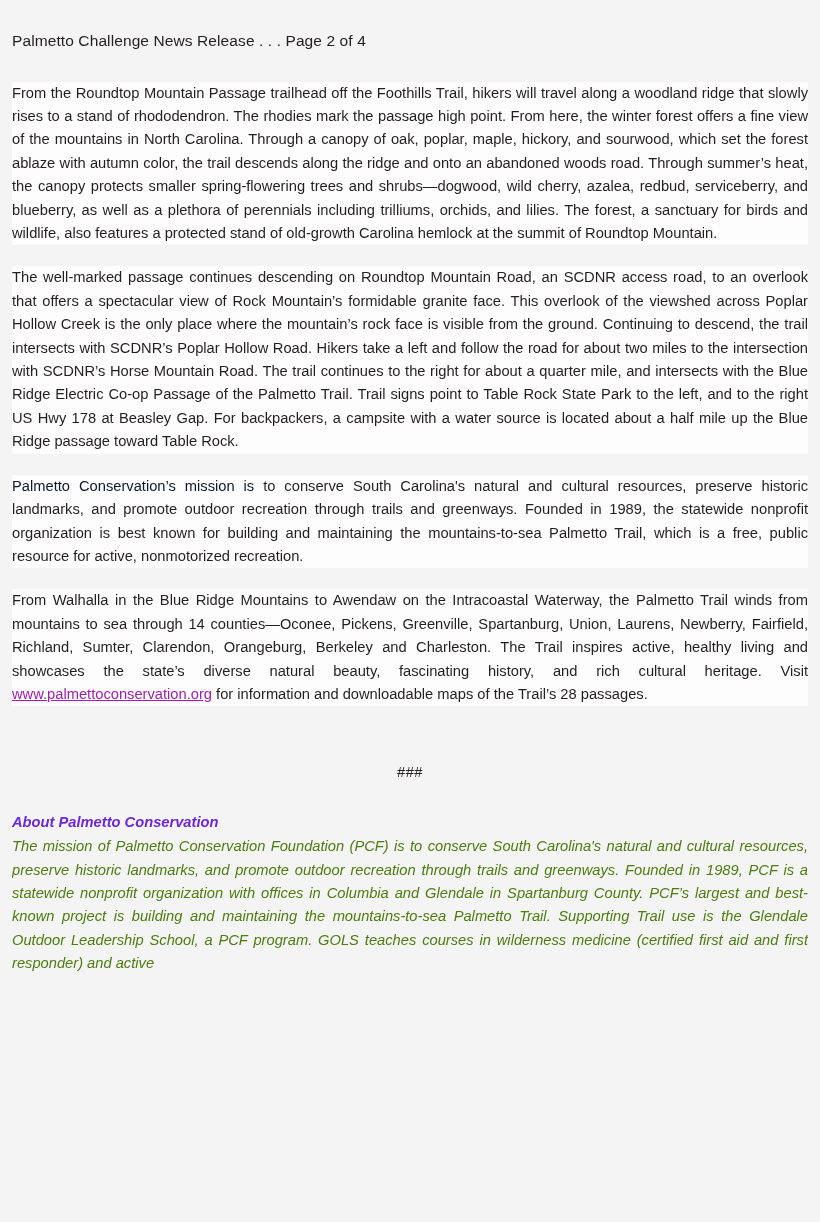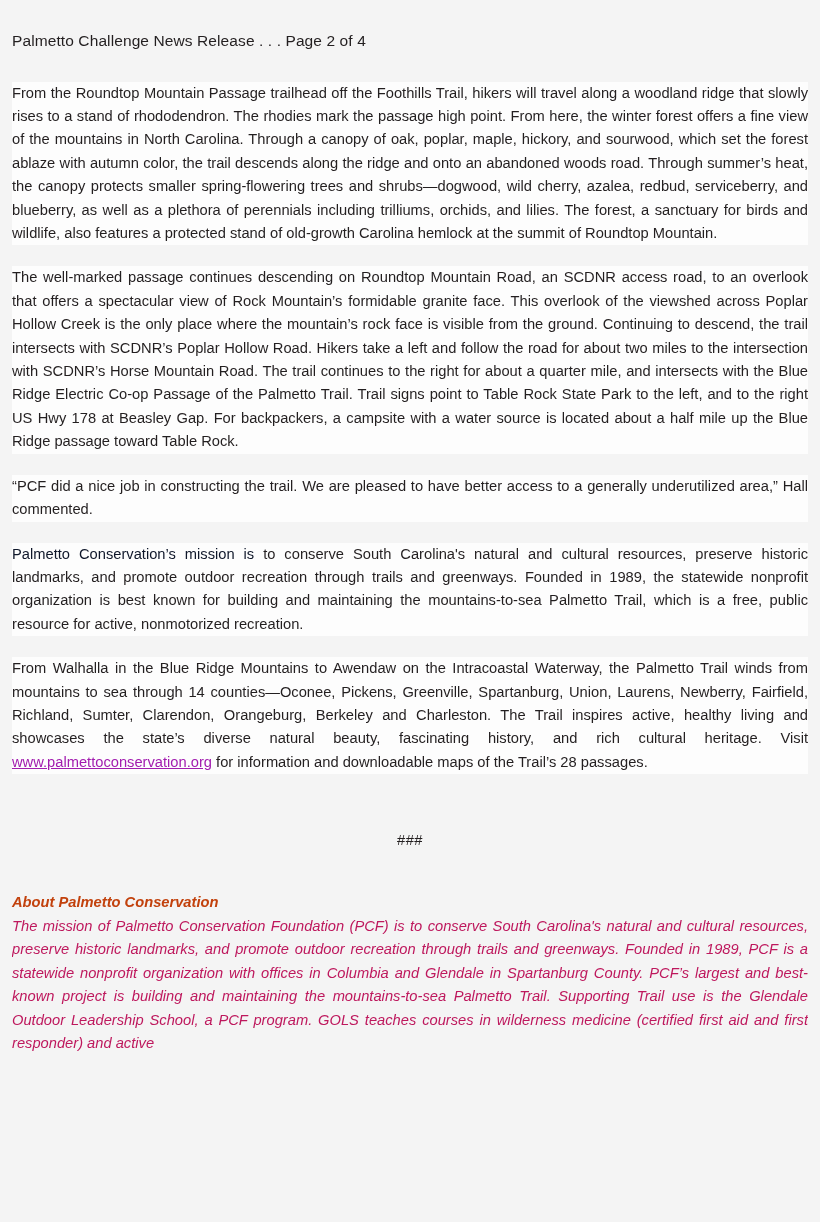--- a/index.html
+++ b/index.html
@@ -63,51 +63,50 @@
     padding-top: 34px;
     padding-bottom: 22px;
     color: #231f20;
     letter-spacing: 0.5px;
   }
   .about-heading {
     font-size: 14.7px;
     line-height: 23.4px;
     font-weight: bold;
     font-style: italic;
-    margin: 16px 0 1px 0;
-    color: #c2410c;
+    margin: 4px 0 1px 0;
+    color: #6d28d9;
   }
   p.about-body {
     margin: 0;
     font-size: 14.7px;
     line-height: 23.4px;
     font-style: italic;
     text-align: justify;
     text-justify: inter-word;
-    color: #be185d;
+    color: #4d7c0f;
   }
   .clip-bottom {
     overflow: hidden;
   }
 </style>
 </head>
 <body>
 
 <div class="page">
 
   <div class="header">Palmetto Challenge News Release . . . Page 2 of 4</div>
 
   <div class="body-area">
 
 
     <p class="para">From the Roundtop Mountain Passage trailhead off the Foothills Trail, hikers will travel along a woodland ridge that slowly rises to a stand of rhododendron. The rhodies mark the passage high point. From here, the winter forest offers a fine view of the mountains in North Carolina. Through a canopy of oak, poplar, maple, hickory, and sourwood, which set the forest ablaze with autumn color, the trail descends along the ridge and onto an abandoned woods road. Through summer’s heat, the canopy protects smaller spring-flowering trees and shrubs—dogwood, wild cherry, azalea, redbud, serviceberry, and blueberry, as well as a plethora of perennials including trilliums, orchids, and lilies. The forest, a sanctuary for birds and wildlife, also features a protected stand of old-growth Carolina hemlock at the summit of Roundtop Mountain.</p>
 
     <p class="para">The well-marked passage continues descending on Roundtop Mountain Road, an SCDNR access road, to an overlook that offers a spectacular view of Rock Mountain’s formidable granite face. This overlook of the viewshed across Poplar Hollow Creek is the only place where the mountain’s rock face is visible from the ground. Continuing to descend, the trail intersects with SCDNR’s Poplar Hollow Road. Hikers take a left and follow the road for about two miles to the intersection with SCDNR’s Horse Mountain Road. The trail continues to the right for about a quarter mile, and intersects with the Blue Ridge Electric Co-op Passage of the Palmetto Trail. Trail signs point to Table Rock State Park to the left, and to the right US Hwy 178 at Beasley Gap. For backpackers, a campsite with a water source is located about a half mile up the Blue Ridge passage toward Table Rock.</p>
 
-    <p class="para">“PCF did a nice job in constructing the trail. We are pleased to have better access to a generally underutilized area,” Hall commented.</p>
 
     <p class="para"><span class="lead-gray">Palmetto Conservation’s mission is</span><span> to conserve South Carolina's natural and cultural resources, preserve historic landmarks, and promote outdoor recreation through trails and greenways. Founded in 1989, the statewide nonprofit organization is best known for building and maintaining the mountains-to-sea Palmetto Trail, which is a free, public resource for active, nonmotorized recreation.</span></p>
 
     <p class="para"><span>From Walhalla in the Blue Ridge Mountains to Awendaw on the Intracoastal Waterway, the Palmetto Trail winds from mountains to sea through 14 counties—Oconee, Pickens, Greenville, Spartanburg, Union, Laurens, Newberry, Fairfield, Richland, Sumter, Clarendon, Orangeburg, Berkeley and Charleston. The Trail inspires active, healthy living and showcases the state’s diverse natural beauty, fascinating history, and rich cultural heritage. Visit </span><a class="link" href="#">www.palmettoconservation.org</a><span> for information and downloadable maps of the Trail’s 28 passages.</span></p>
 
     <div class="hashes">###</div>
 
     <div class="about-heading">About Palmetto Conservation</div>
 
     <div class="clip-bottom">

